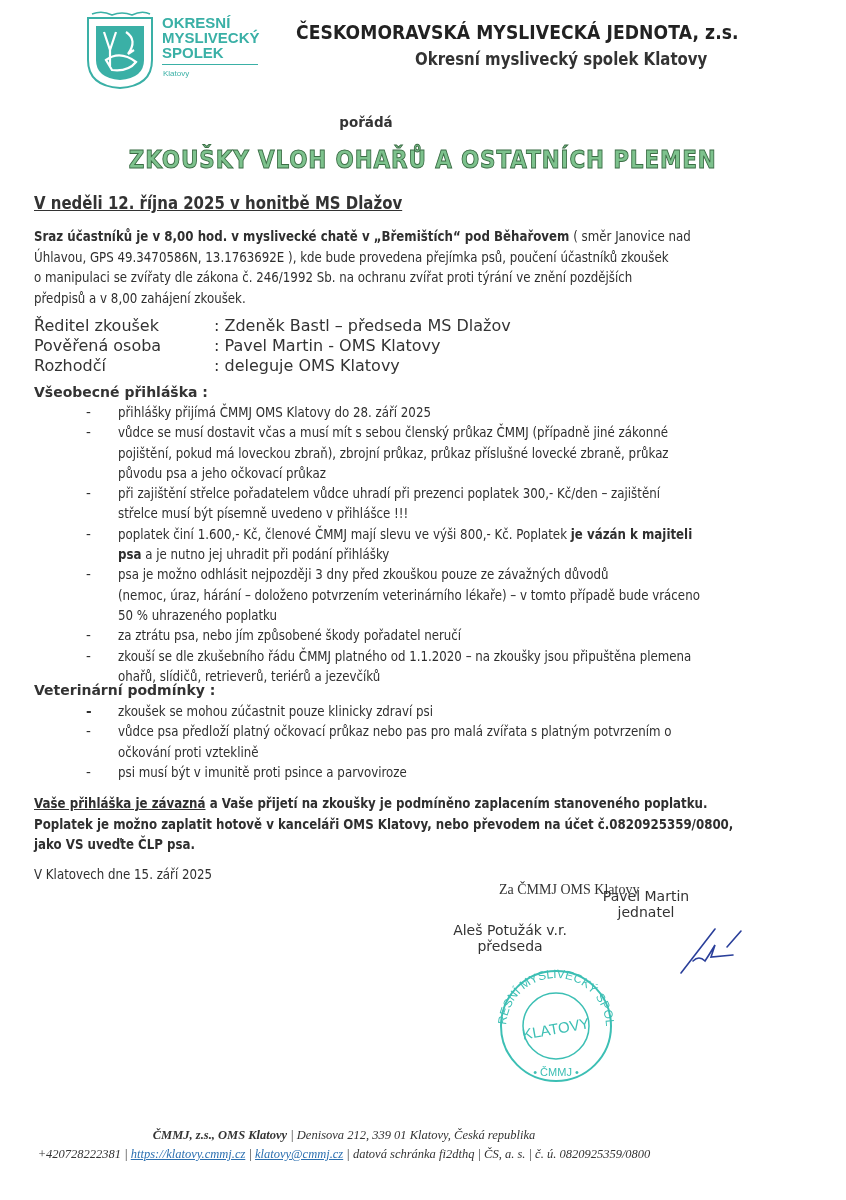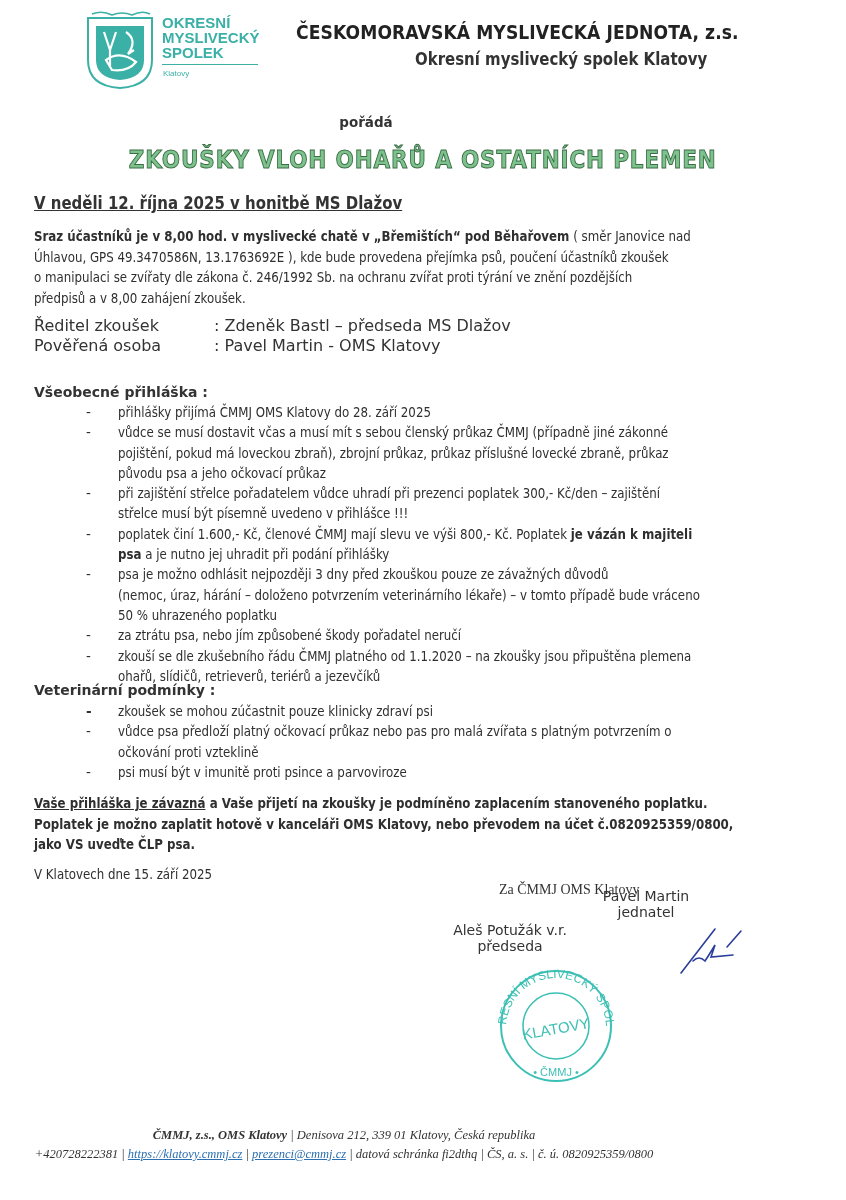--- a/index.html
+++ b/index.html
@@ -89,20 +89,24 @@
 </div>
 
 <div class="abs kv">
   <div class="kv-row">
       <span class="kv-key">Ředitel  zkoušek</span>
       <span class="kv-val">:  Zdeněk Bastl – předseda MS Dlažov</span>
     </div>
   <div class="kv-row">
       <span class="kv-key">Pověřená osoba</span>
       <span class="kv-val">:  Pavel  Martin - OMS Klatovy</span>
+    </div>
+  <div class="kv-row">
+      <span class="kv-key">Rozhodčí</span>
+      <span class="kv-val">:  deleguje OMS Klatovy</span>
     </div>
 </div>
 
 <div class="abs section-title" style="top:384px;">Všeobecné přihláška :</div>
 <div class="abs list" style="top:402px;">
   <div class="list-item">
       <span class="dash">-</span>
     <span class="txt">přihlášky přijímá ČMMJ OMS Klatovy do 28. září 2025</span>
     </div>
   <div class="list-item">
@@ -193,15 +197,15 @@
     <text x="64" y="68" text-anchor="middle" font-family="Liberation Sans, sans-serif" font-size="15" fill="#3cbfb4" transform="rotate(-10 64 64)">KLATOVY</text>
     <text x="64" y="110" text-anchor="middle" font-family="Liberation Sans, sans-serif" font-size="11" fill="#3cbfb4">• ČMMJ •</text>
   </svg>
 </div>
 
 <div class="abs footer">
   <div><span class="bold">ČMMJ, z.s., OMS Klatovy</span><span> | Denisova 212, 339 01 Klatovy, Česká republika</span></div>
   <div>
     <span>+420728222381</span> |
     <a>https://klatovy.cmmj.cz</a> |
-    <a>prezenci@cmmj.cz</a><span> | datová schránka  fi2dthq | ČS, a. s. | č. ú. 0820925359/0800</span>
+    <a>klatovy@cmmj.cz</a><span> | datová schránka  fi2dthq | ČS, a. s. | č. ú. 0820925359/0800</span>
   </div>
 </div>
 
 </body></html>

